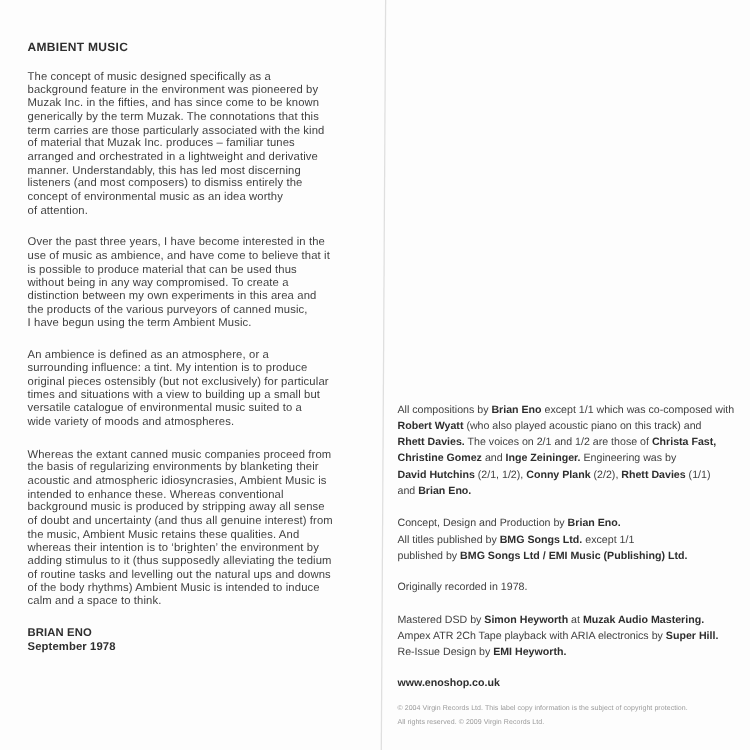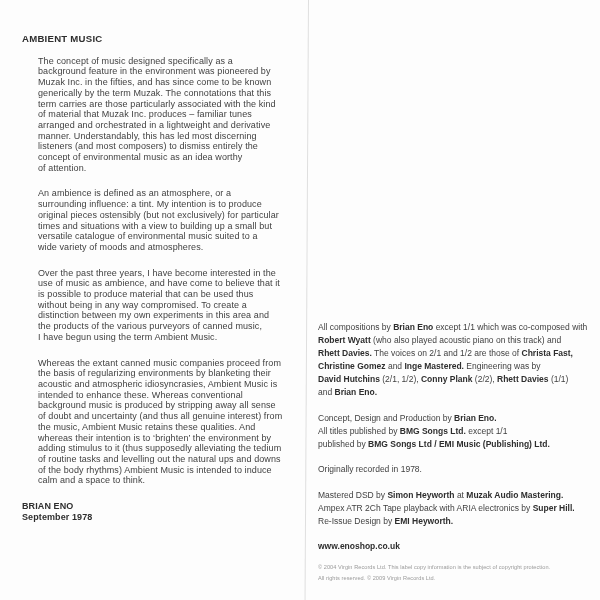--- a/index.html
+++ b/index.html
@@ -39,21 +39,21 @@
     letter-spacing: 0.1px;
   }
   .col-left h1 {
     font-size: 9.6px;
     font-weight: bold;
     color: #2e2e2e;
     margin: 0 0 11px 0;
     letter-spacing: 0.25px;
   }
   .col-left p {
-    margin: 0 0 15px 16px;
+    margin: 0 0 15px 0;
     white-space: pre-line;
   }
   .col-left .sig {
     font-weight: bold;
     color: #2e2e2e;
     margin: 0;
     line-height: 10.9px;
   }
   .col-right {
     position: absolute;
@@ -95,54 +95,54 @@
 background feature in the environment was pioneered by
 Muzak Inc. in the fifties, and has since come to be known
 generically by the term Muzak. The connotations that this
 term carries are those particularly associated with the kind
 of material that Muzak Inc. produces – familiar tunes
 arranged and orchestrated in a lightweight and derivative
 manner. Understandably, this has led most discerning
 listeners (and most composers) to dismiss entirely the
 concept of environmental music as an idea worthy
 of attention.</p>
-    <p>An ambience is defined as an atmosphere, or a
-surrounding influence: a tint. My intention is to produce
-original pieces ostensibly (but not exclusively) for particular
-times and situations with a view to building up a small but
-versatile catalogue of environmental music suited to a
-wide variety of moods and atmospheres.</p>
     <p>Over the past three years, I have become interested in the
 use of music as ambience, and have come to believe that it
 is possible to produce material that can be used thus
 without being in any way compromised. To create a
 distinction between my own experiments in this area and
 the products of the various purveyors of canned music,
 I have begun using the term Ambient Music.</p>
+    <p>An ambience is defined as an atmosphere, or a
+surrounding influence: a tint. My intention is to produce
+original pieces ostensibly (but not exclusively) for particular
+times and situations with a view to building up a small but
+versatile catalogue of environmental music suited to a
+wide variety of moods and atmospheres.</p>
     <p>Whereas the extant canned music companies proceed from
 the basis of regularizing environments by blanketing their
 acoustic and atmospheric idiosyncrasies, Ambient Music is
 intended to enhance these. Whereas conventional
 background music is produced by stripping away all sense
 of doubt and uncertainty (and thus all genuine interest) from
 the music, Ambient Music retains these qualities. And
 whereas their intention is to ‘brighten’ the environment by
 adding stimulus to it (thus supposedly alleviating the tedium
 of routine tasks and levelling out the natural ups and downs
 of the body rhythms) Ambient Music is intended to induce
 calm and a space to think.</p>
     <p class="sig">BRIAN ENO
 September 1978</p>
   </div>
 
   <div class="col-right">
     <p><span>All compositions by </span><span class="b">Brian Eno</span><span> except 1/1 which was co-composed with
 </span><span class="b">Robert Wyatt</span><span> (who also played acoustic piano on this track) and
 </span><span class="b">Rhett Davies.</span><span> The voices on 2/1 and 1/2 are those of </span><span class="b">Christa Fast,</span><span>
-</span><span class="b">Christine Gomez</span><span> and </span><span class="b">Inge Mastered.</span><span> Engineering was by
+</span><span class="b">Christine Gomez</span><span> and </span><span class="b">Inge Zeininger.</span><span> Engineering was by
 </span><span class="b">David Hutchins</span><span> (2/1, 1/2), </span><span class="b">Conny Plank</span><span> (2/2), </span><span class="b">Rhett Davies</span><span> (1/1)
 and </span><span class="b">Brian Eno.</span></p>
     <p><span>Concept, Design and Production by </span><span class="b">Brian Eno.</span><span>
 All titles published by </span><span class="b">BMG Songs Ltd.</span><span> except 1/1
 published by </span><span class="b">BMG Songs Ltd / EMI Music (Publishing) Ltd.</span></p>
     <p><span>Originally recorded in 1978.</span></p>
     <p><span>Mastered DSD by </span><span class="b">Simon Heyworth</span><span> at </span><span class="b">Muzak Audio Mastering.</span><span>
 Ampex ATR 2Ch Tape playback with ARIA electronics by </span><span class="b">Super Hill.</span><span>
 Re-Issue Design by </span><span class="b">EMI Heyworth.</span></p>
     <p class="website">www.enoshop.co.uk</p>

